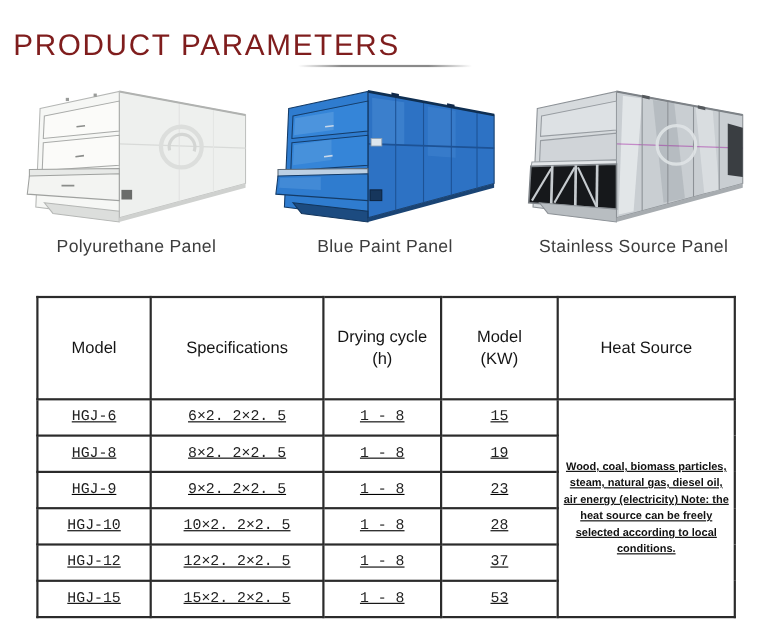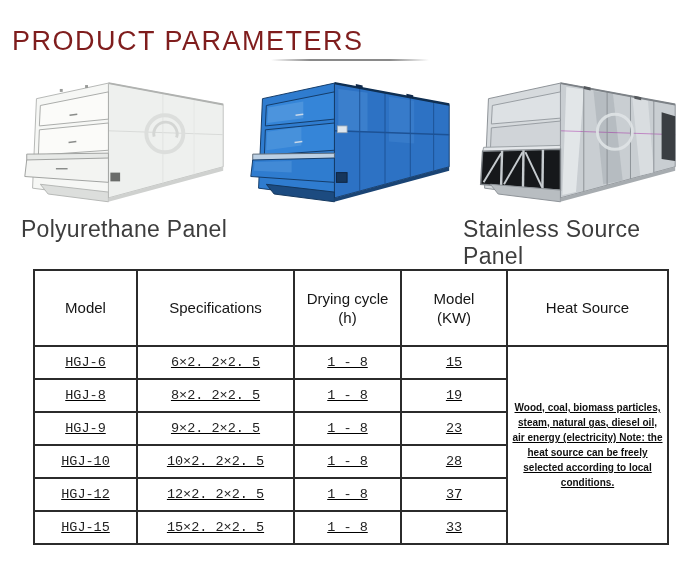--- a/index.html
+++ b/index.html
@@ -10,27 +10,27 @@
   .title { position:absolute; top:14px; left:0; width:100%; 
            font-size:27px; letter-spacing:1.5px; color:#7f1d1d; font-weight:normal; margin:12px; }
   .title-underline { position:absolute; top:59px; left:50%; transform:translateX(-50%);
            width:158px; height:2px;
            background:linear-gradient(to right, rgba(120,120,120,0), #8a8a8a 25%, #8a8a8a 75%, rgba(120,120,120,0)); }
 
   
   .products { position:absolute; top:74px; left:0; width:700px; display:flex; justify-content:center; }
   figure { margin:0; width:226px; display:flex; flex-direction:column; align-items:center; }
   figure svg { width:214px; height:134px; display:block; }
-  figcaption { margin-top:8px; font-size:23px; color:#3d3d3d; letter-spacing:0.3px; }
+  figcaption { margin-top:8px; font-size:16px; color:#3d3d3d; letter-spacing:0.3px; }
 
   
   table.params { position:absolute; top:269px; left:33px; width:634px;
                  border-collapse:collapse; table-layout:fixed; background:#fff; }
   .params th, .params td { border:2px solid #2b2b2b; text-align:center; vertical-align:middle; padding:0; overflow:hidden; }
-  .params thead tr { height:76px; }
+  .params thead tr { height:93px; }
   .params tbody tr { height:33px;text-decoration:underline; }
   .params th { font-size:15px; font-weight:normal; color:#151515; white-space:pre-line; line-height:1.3; }
   .params td { font-family:"Liberation Mono", monospace; font-size:13.5px; color:#222; }
   .params td.heat { font-family:"Liberation Sans", sans-serif; font-size:10px; font-weight:bold;
                     color:#111; line-height:1.5; padding:2px 4px; white-space:normal; }
 </style>
 </head>
 <body>
 
 <div class="page">
@@ -95,20 +95,21 @@
 
         <polygon points="10,81 94,80 94,86 10,88" fill="#bcd0e4" stroke="#5d6a77" stroke-width="1"></polygon>
         <polygon points="10,87 94,85 94,110 8,104" fill="#2f7ccf" stroke="#143b67" stroke-width="1"></polygon>
         <polygon points="12,89 50,88 50,100 11,98" fill="#5a9bde" opacity="0.45"></polygon>
 
         <polygon points="24,112 94,120 94,130 32,122" fill="#1c4b80" stroke="#12355c" stroke-width="1"></polygon>
         <polygon points="94,126 212,94 212,98 94,130" fill="#1a4474"></polygon>
         <polygon points="116,9 123,10.5 123,13.5 116,12" fill="#10294a"></polygon>
         <polygon points="168,19 175,20.5 175,23.5 168,22" fill="#10294a"></polygon>
       </svg>
+      <figcaption>Blue Paint Panel</figcaption>
     </figure>
 
     <figure>
       <svg viewBox="0 0 220 135">
 
         <polygon points="94,8 212,30 212,94 94,126" fill="#c9ced2" stroke="#8c9196" stroke-width="1"></polygon>
         <polygon points="100,12 118,14.5 110,120 96,123" fill="#e6eaec" opacity="0.85"></polygon>
         <polygon points="128,16 148,19 158,108 138,112" fill="#aab0b5" opacity="0.6"></polygon>
         <polygon points="168,23 184,26 190,100 176,103" fill="#dde1e4" opacity="0.75"></polygon>
         <line x1="94" y1="57" x2="212" y2="61" stroke="#9096" stroke-width="1"></line>
@@ -191,18 +192,18 @@
         <tr>
           <td>HGJ-12</td>
           <td>12×2. 2×2. 5</td>
           <td>1 - 8</td>
           <td>37</td>
         </tr>
         <tr>
           <td>HGJ-15</td>
           <td>15×2. 2×2. 5</td>
           <td>1 - 8</td>
-          <td>33</td>
+          <td>53</td>
         </tr>
       </tbody>
   </table>
 
 </div>
 
 </body></html>

